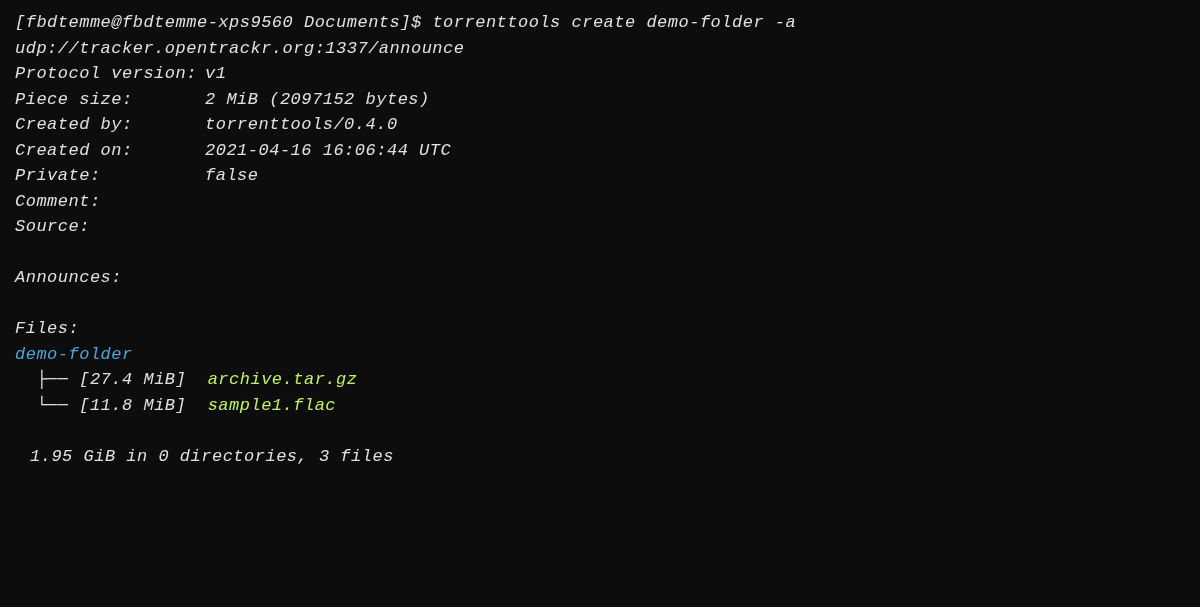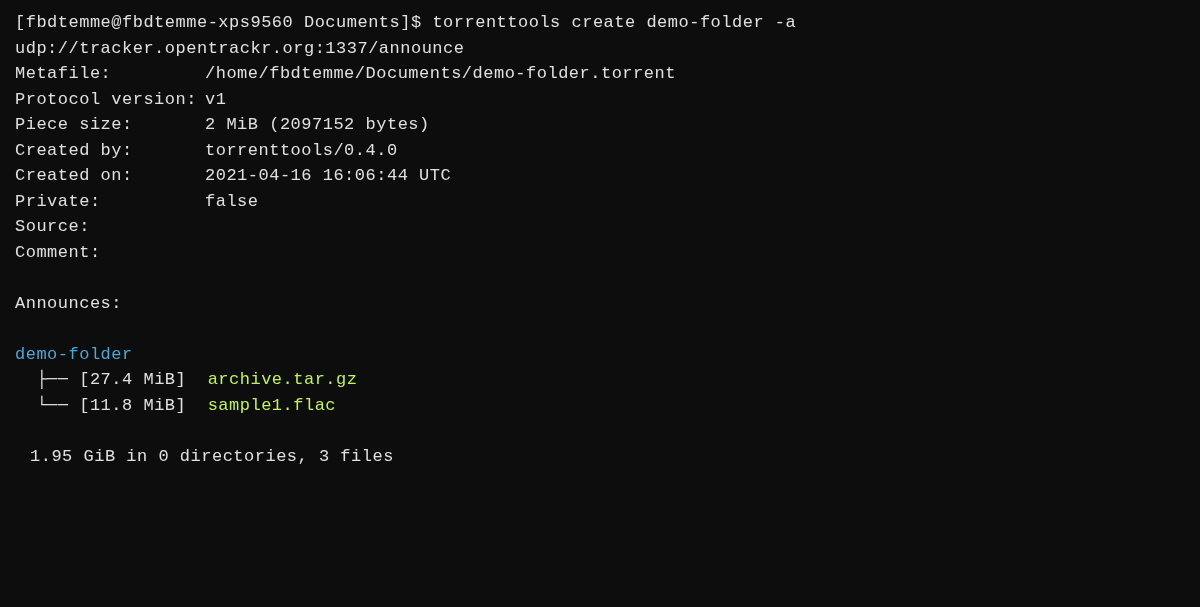--- a/index.html
+++ b/index.html
@@ -1,18 +1,19 @@
 <!DOCTYPE html>
 <html><head>
   <meta charset="utf-8">
   <style>
     * {
       margin: 0;
       padding: 0;
       box-sizing: border-box;
+      font-style: italic;
     }
     body {
       background-color: #0d0d0d;
       color: #e0e0e0;
       font-family: 'Menlo', 'Monaco', 'Consolas', 'Courier New', monospace;
       font-size: 17px;
       line-height: 1.5;
       padding: 10px 15px;
       width: 1200px;
       height: 607px;
@@ -47,43 +48,43 @@
   </style>
 </head>
 <body>
 
 <div>
   <div class="prompt-line">
     <span>[fbdtemme@fbdtemme-xps9560 Documents]$</span>
     <span>torrenttools create demo-folder -a udp://tracker.opentrackr.org:1337/announce</span>
   </div>
 
-  <div class="info-line"><span class="label">Metafile:</span><span>/home/fbdtemme/Documents/demo-folder.torrent</span></div>
 
   <div class="info-line"><span class="label">Protocol version:</span><span>v1</span></div>
 
   <div class="info-line"><span class="label">Piece size:</span><span>2 MiB (2097152 bytes)</span></div>
 
   <div class="info-line"><span class="label">Created by:</span><span>torrenttools/0.4.0</span></div>
 
   <div class="info-line"><span class="label">Created on:</span><span>2021-04-16 16:06:44 UTC</span></div>
 
   <div class="info-line"><span class="label">Private:</span><span>false</span></div>
 
 
+  <div class="info-line"><span class="label">Comment:</span><span></span></div>
+
   <div class="info-line"><span class="label">Source:</span><span></span></div>
-
-  <div class="info-line"><span class="label">Comment:</span><span></span></div>
 
   <div>&nbsp;</div>
 
   <div>Announces:</div>
 
   <div>&nbsp;</div>
 
+  <div>Files:</div>
   <div class="folder-name">demo-folder</div>
 
   <div id="file-tree">
       <div class="tree-branch"><span>  ├── </span><span>[27.4 MiB]  </span><span class="file-archive">archive.tar.gz</span></div>
       <div class="tree-branch"><span>  └── </span><span>[11.8 MiB]  </span><span class="file-audio">sample1.flac</span></div>
     </div>
 
   <div>&nbsp;</div>
 
   <div class="summary">1.95 GiB in 0 directories, 3 files</div>

